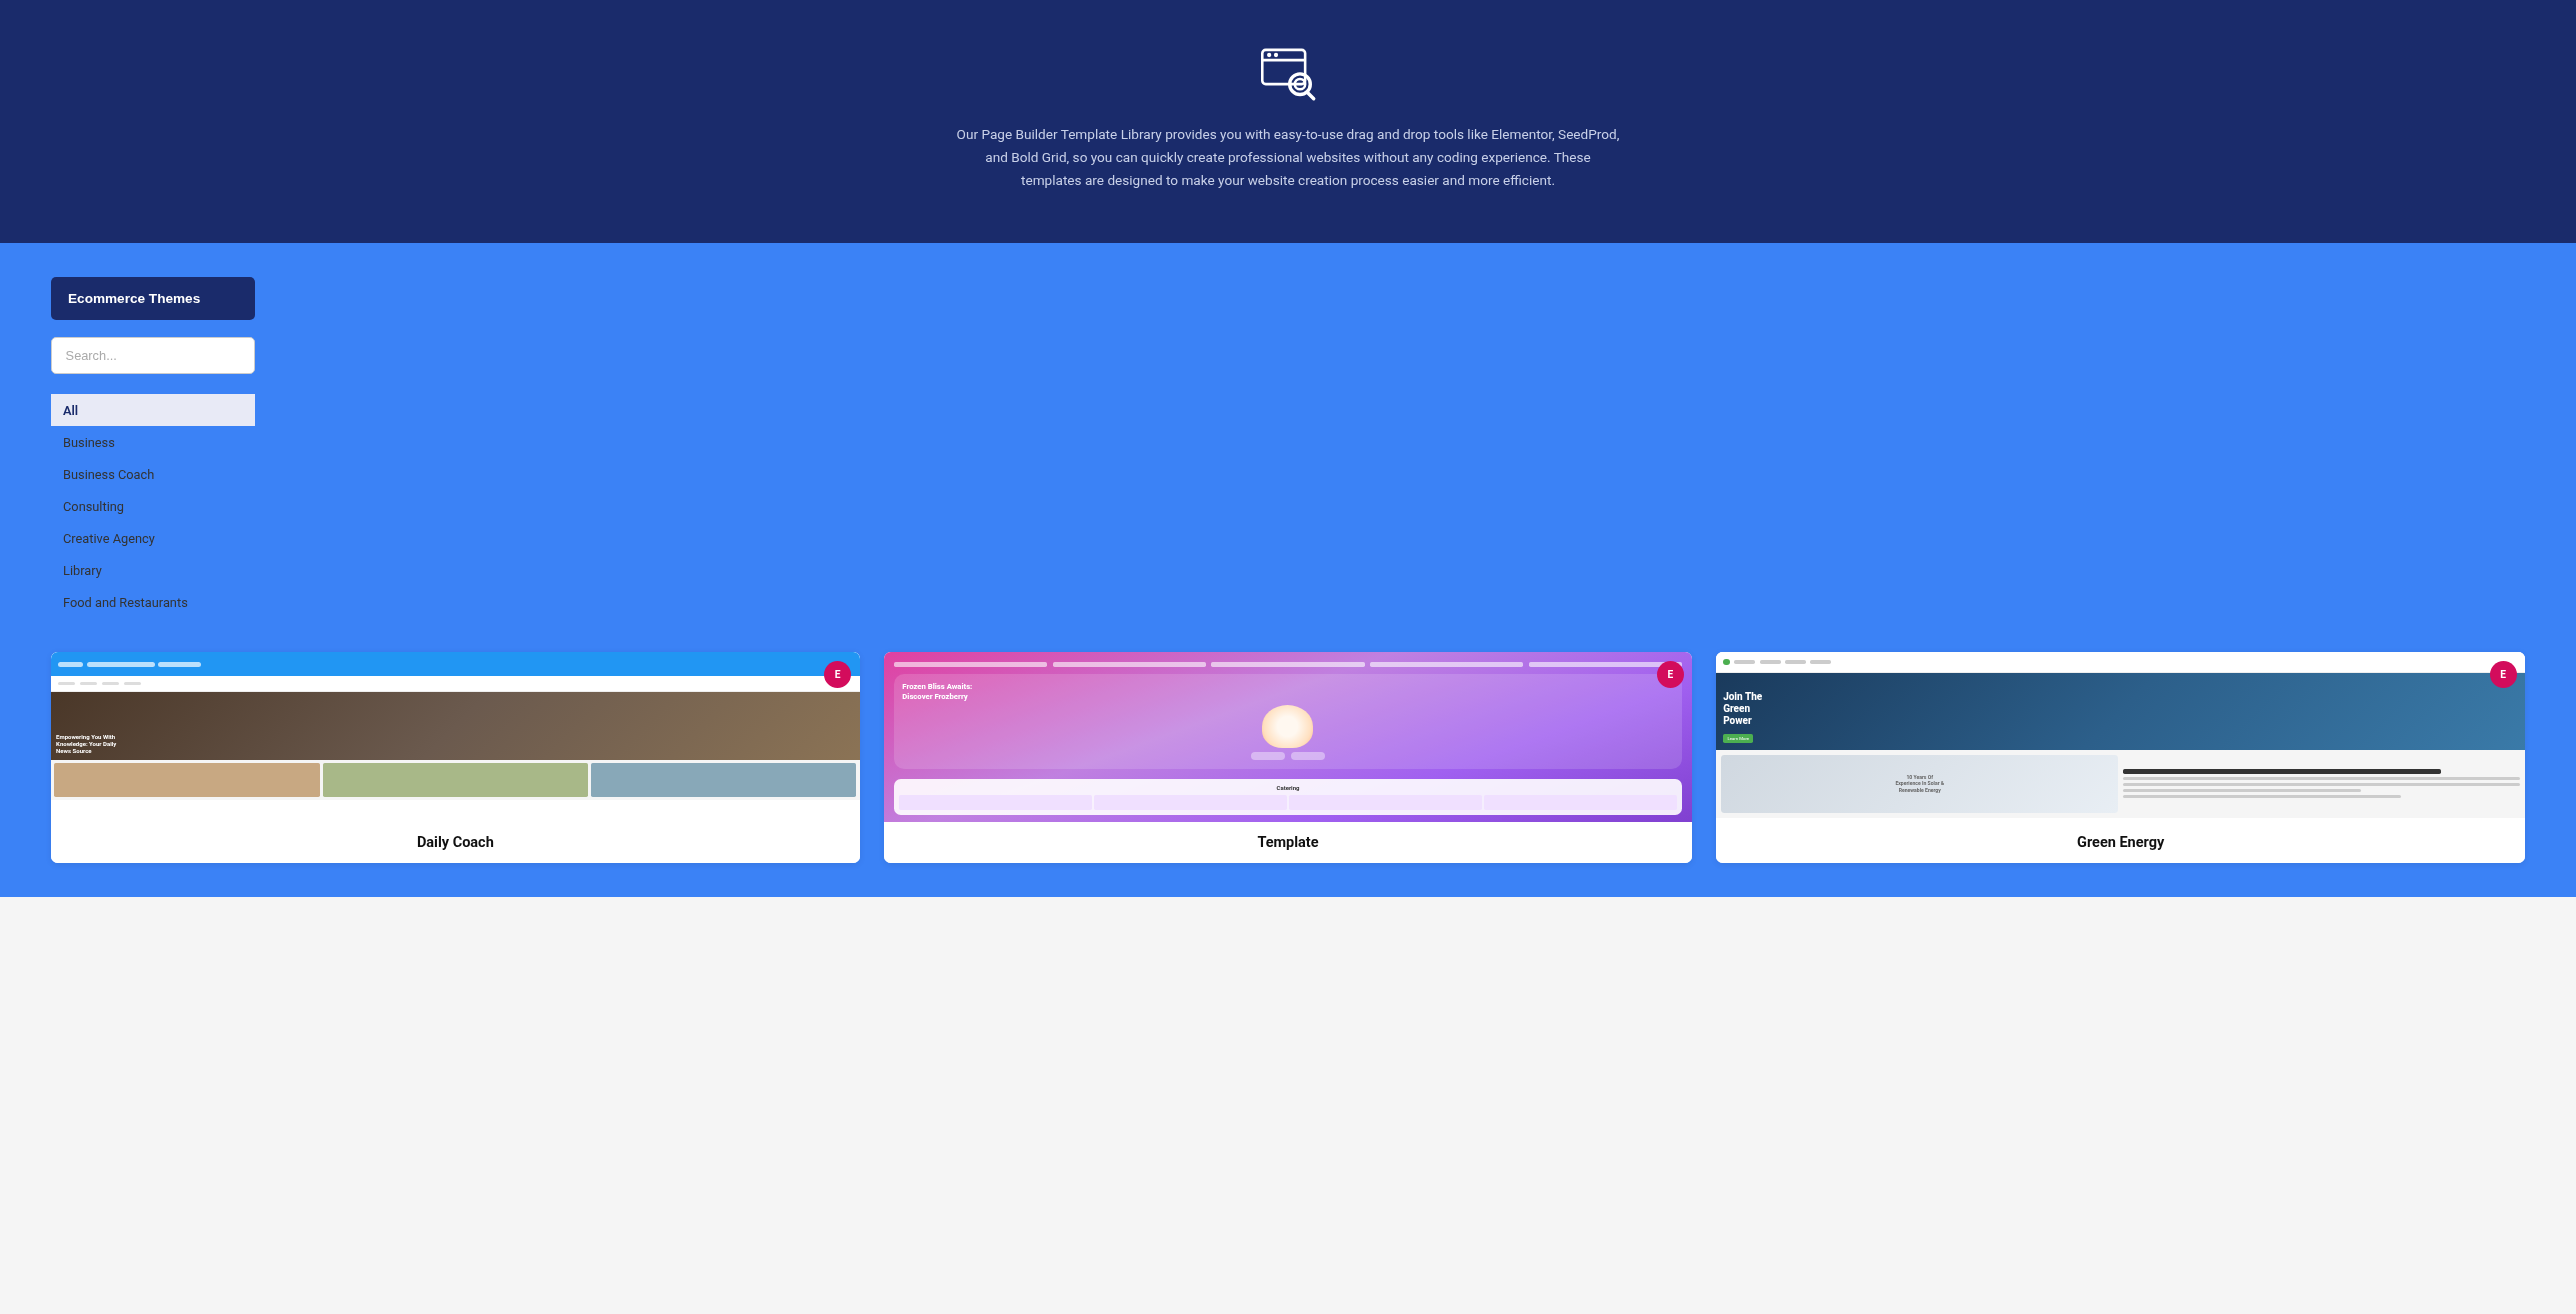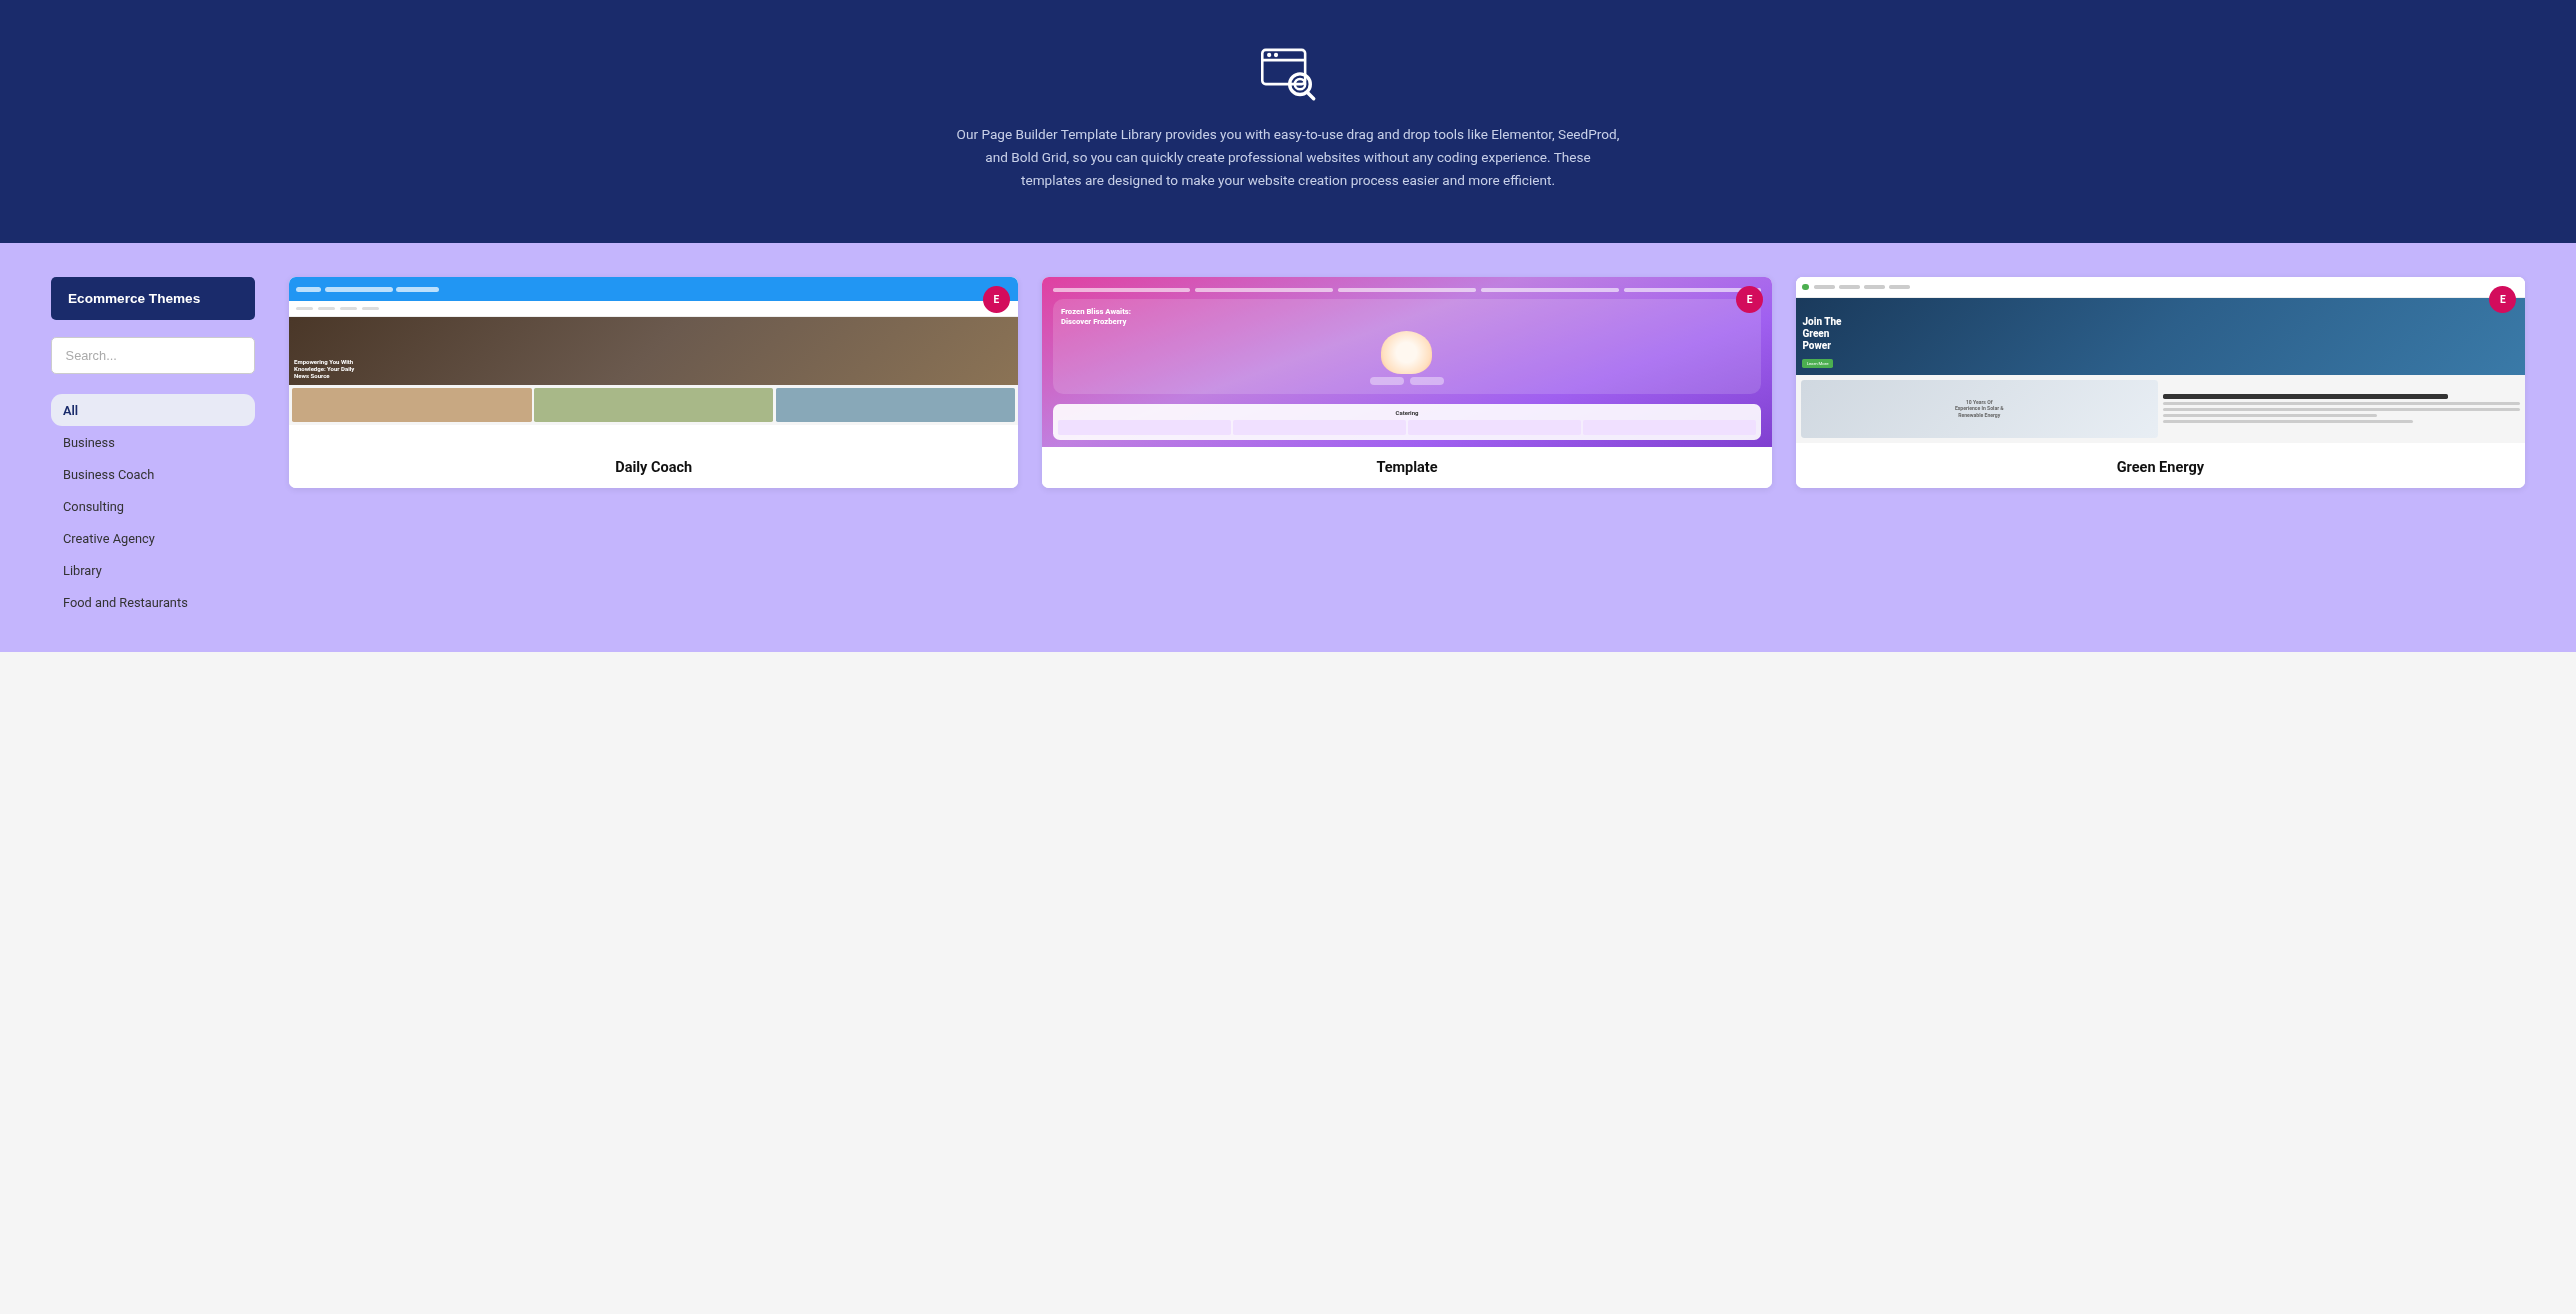--- a/index.html
+++ b/index.html
@@ -28,24 +28,25 @@
     .hero p {
       font-size: 13.6px;
       line-height: 1.7;
       max-width: 664px;
       margin: 0 auto;
       color: #c8d0e8;
     }
 
     
     .main-content {
-      background: #c4b5fd;
+      background: #3b82f6;
       padding: 34px 51px;
       display: flex;
       gap: 34px;
+      flex-direction: column;
     }
 
     
     .sidebar {
       width: 204px;
       flex-shrink: 0;
     }
     .ecommerce-btn {
       background: #1a2b6b;
       color: #fff;
@@ -72,21 +73,21 @@
     .search-input::placeholder { color: #aaa; }
 
     .filter-list {
       list-style: none;
     }
     .filter-list li {
       padding: 8.5px 12px;
       font-size: 12.8px;
       color: #333;
       cursor: pointer;
-      border-radius: 11px;
+      border-radius: 0;
     }
     .filter-list li.active {
       background: #e8eaf6;
       color: #1a2b6b;
       font-weight: 600;
     }
 
     
     .template-grid {
       flex: 1;

